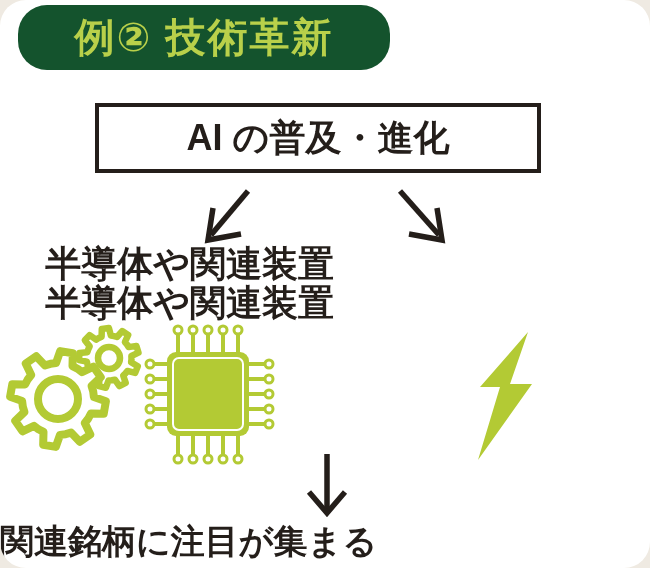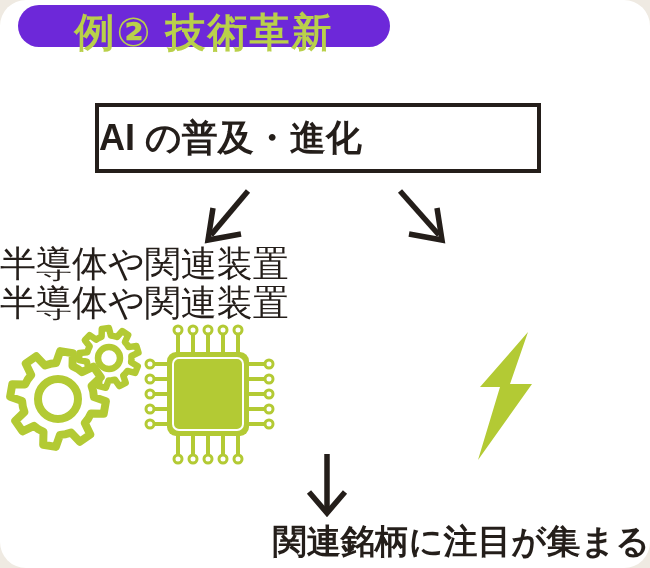--- a/index.html
+++ b/index.html
@@ -1,30 +1,30 @@
 <!DOCTYPE html>
 <html><head>
 <meta charset="utf-8">
 <style>
   html,body{margin:0;padding:0;width:650px;height:568px;background:#efeae2;
     font-family:"Liberation Sans","DejaVu Sans",sans-serif;}
   .card{position:relative;width:650px;height:568px;background:#ffffff;
     border-radius:26px;overflow:hidden;}
-  .badge{position:absolute;left:18px;top:5px;width:372px;height:42px;
-    background:#6d28d9;border-radius:29px;display:flex;align-items:flex-start;
+  .badge{position:absolute;left:18px;top:5px;width:372px;height:65px;
+    background:#14532d;border-radius:29px;display:flex;align-items:center;
     justify-content:center;color:#b9d04a;font-size:40px;font-weight:800;
     letter-spacing:2px;white-space:nowrap;}
   .root-box{position:absolute;left:95px;top:103px;width:446px;height:70px;
     box-sizing:border-box;border:4px solid #241e1a;background:#ffffff;
-    display:flex;align-items:center;
+    display:flex;align-items:center;justify-content:center;
     font-size:36px;font-weight:800;color:#241e1a;white-space:nowrap;}
-  .branch{position:absolute;text-align:left;font-weight:400;color:#241e1a;white-space:nowrap;}
+  .branch{position:absolute;text-align:right;font-weight:700;color:#241e1a;white-space:nowrap;}
   .branch-left{left:0;top:244px;width:334px;font-size:36px;line-height:39px;}
   .branch-right{left:334px;top:248px;width:316px;font-size:32px;line-height:37px;}
-  .conclusion{position:absolute;left:0;top:519px;width:650px;text-align:right;
+  .conclusion{position:absolute;left:0;top:519px;width:650px;text-align:left;
     font-size:34px;font-weight:800;color:#241e1a;white-space:nowrap;}
   .icon-svg{position:absolute;}
   .gear-path{fill:#ffffff;stroke:#b3ca34;stroke-linejoin:round;}
   .gear-hole{fill:none;stroke:#b3ca34;}
   .green-fill{fill:#b3ca34;}
   .chip-inner{fill:none;stroke:#ffffff;stroke-width:2;}
   .pin-line{stroke:#b3ca34;stroke-width:4;}
   .pin-dot{fill:#ffffff;stroke:#b3ca34;stroke-width:3;}
   .arrow{stroke:#241e1a;stroke-width:5.5;fill:none;stroke-linecap:butt;stroke-linejoin:miter;}
 </style>

